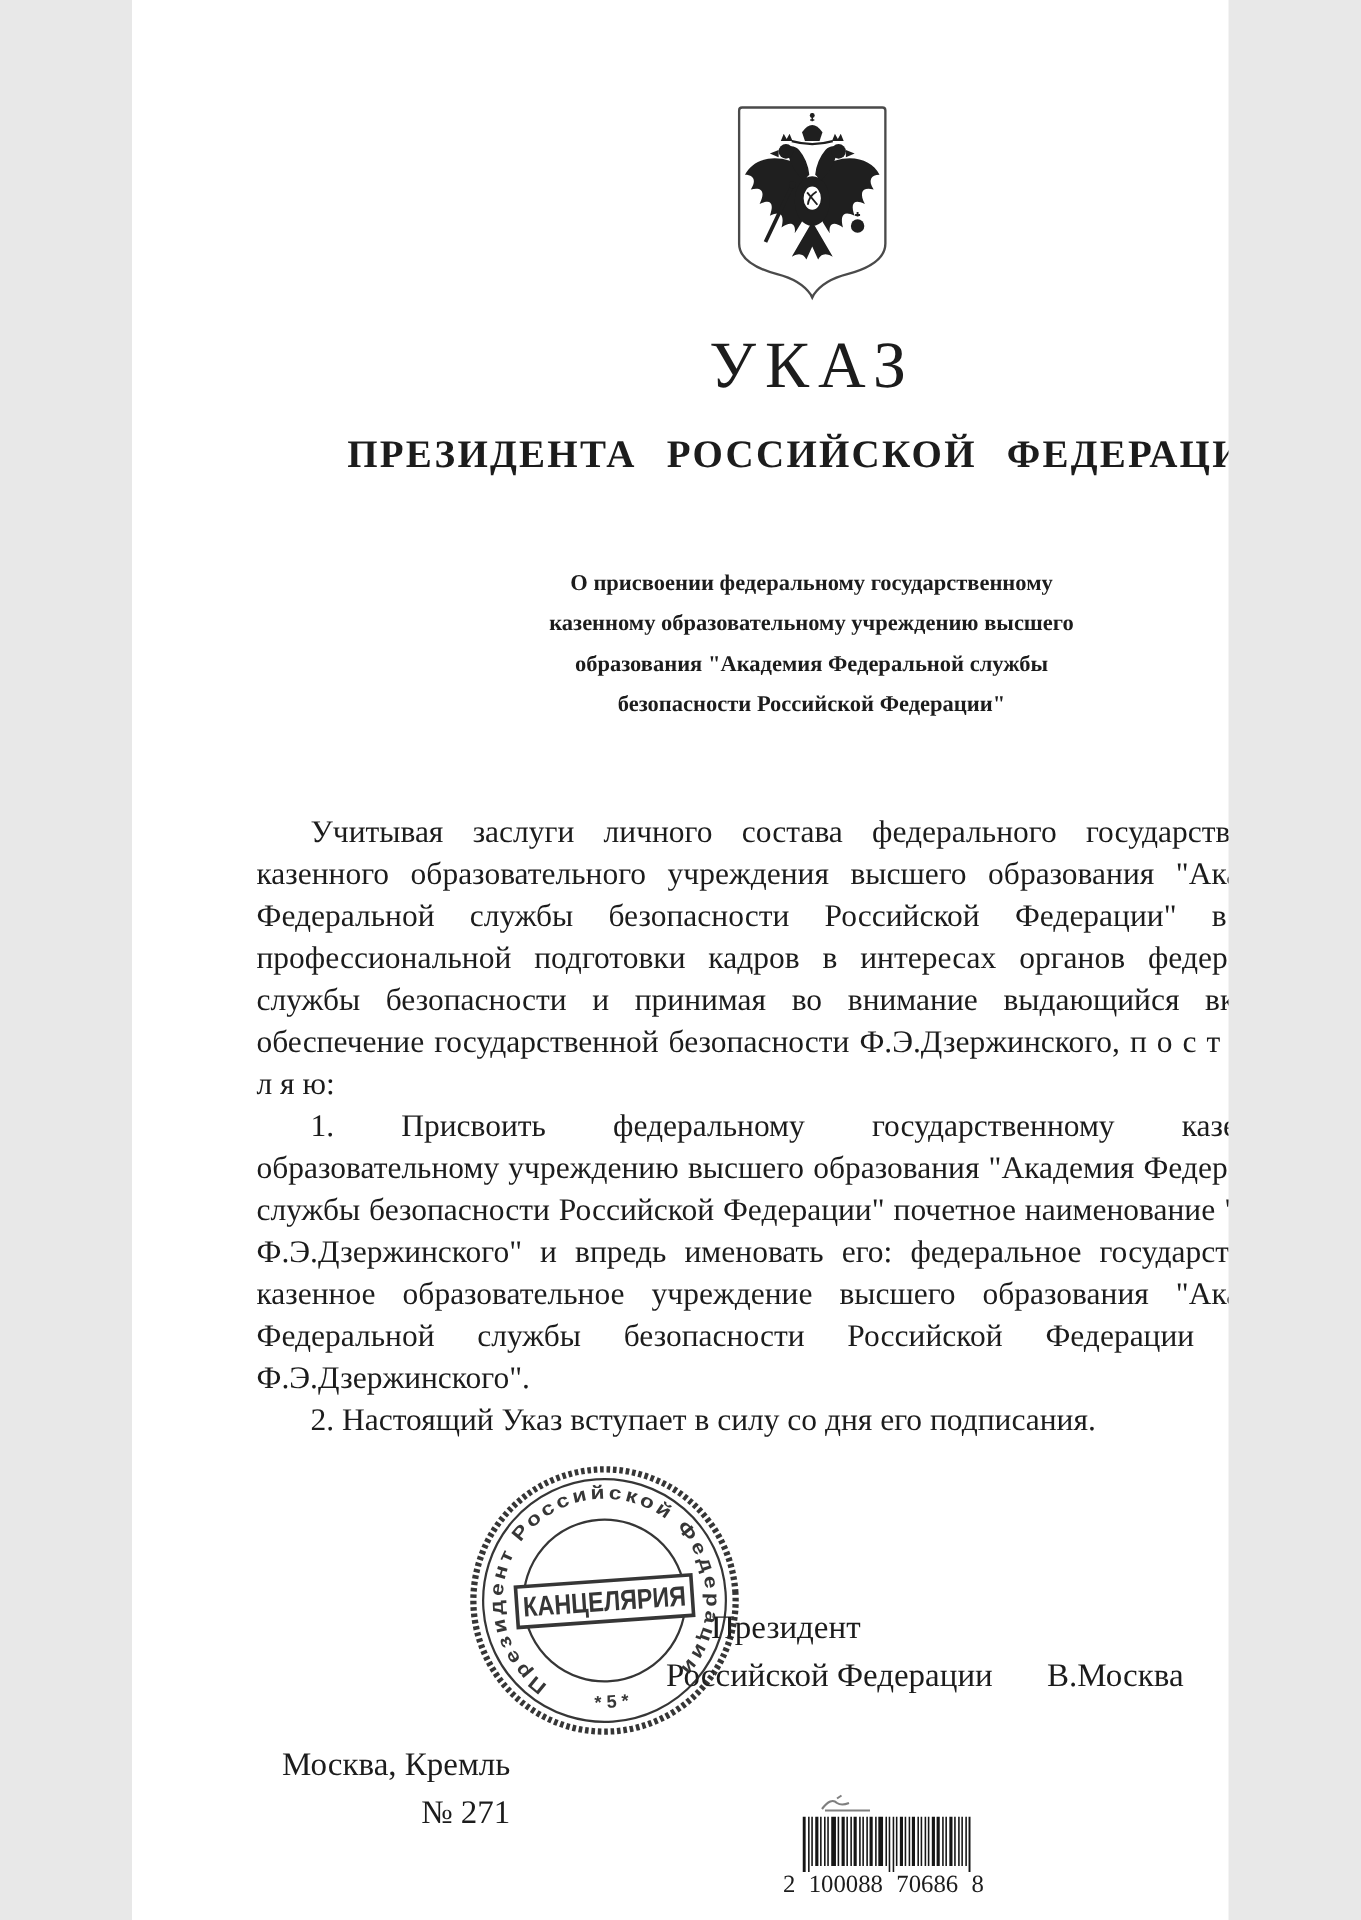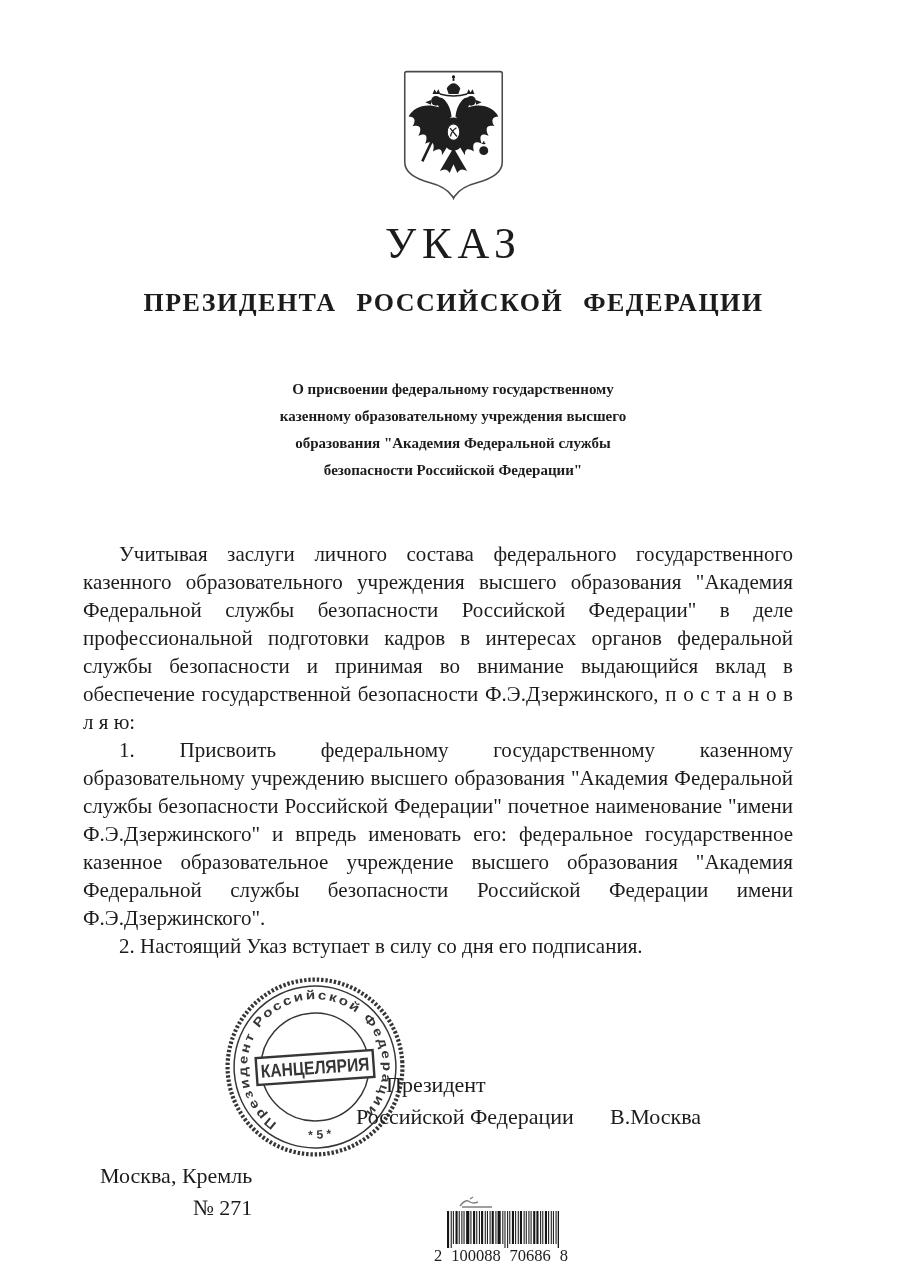--- a/index.html
+++ b/index.html
@@ -1,17 +1,17 @@
 <!DOCTYPE html>
 <html><head>
 <meta charset="utf-8">
 <style>
   html,body{margin:0;padding:0;background:#e8e8e8;}
   .page{
-    position:relative;width:907px;height:1280px;background:#ffffff;
+    position:relative;width:731px;height:1280px;background:#ffffff;
     font-family:"Liberation Serif","DejaVu Serif",serif;color:#1c1c1c;
     overflow:hidden;margin:0 auto;
   }
   .arms{position:absolute;left:395px;top:66px;width:117px;height:140px;}
   .decree-type{
     position:absolute;left:0;top:218px;width:907px;text-align:center;
     font-size:44px;letter-spacing:6px;font-weight:400;
   }
   .issuer{
     position:absolute;left:0;top:288px;width:907px;text-align:center;
@@ -81,21 +81,21 @@
       <ellipse cx="60" cy="66" rx="6.5" ry="8.5" fill="#ffffff" stroke="#1f1f1f" stroke-width="1.2"></ellipse>
       <path d="M56.5,62 L63.5,70.5 M63,61.5 Q57.5,65 57,70.5" stroke="#1f1f1f" stroke-width="1.3" fill="none"></path>
     </g>
   </svg>
 
   <div class="decree-type">УКАЗ</div>
   <div class="issuer">ПРЕЗИДЕНТА  РОССИЙСКОЙ  ФЕДЕРАЦИИ</div>
 
   <div class="doc-title">
     <div>О присвоении федеральному государственному</div>
-    <div>казенному образовательному учреждения высшего</div>
+    <div>казенному образовательному учреждению высшего</div>
     <div>образования "Академия Федеральной службы</div>
     <div>безопасности Российской Федерации"</div>
   </div>
 
   <div class="body-text">
     <p>Учитывая заслуги личного состава федерального государственного казенного образовательного учреждения высшего образования "Академия Федеральной службы безопасности Российской Федерации" в деле профессиональной подготовки кадров в интересах органов федеральной службы безопасности и принимая во внимание выдающийся вклад в обеспечение государственной безопасности Ф.Э.Дзержинского, п о с т а н о в л я ю:</p>
     <p>1. Присвоить федеральному государственному казенному образовательному учреждению высшего образования "Академия Федеральной службы безопасности Российской Федерации" почетное наименование "имени Ф.Э.Дзержинского" и впредь именовать его: федеральное государственное казенное образовательное учреждение высшего образования "Академия Федеральной службы безопасности Российской Федерации имени Ф.Э.Дзержинского".</p>
     <p>2. Настоящий Указ вступает в силу со дня его подписания.</p>
   </div>
 

